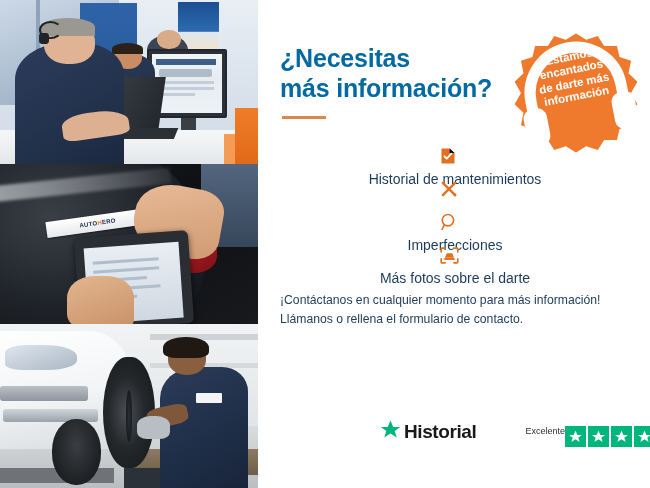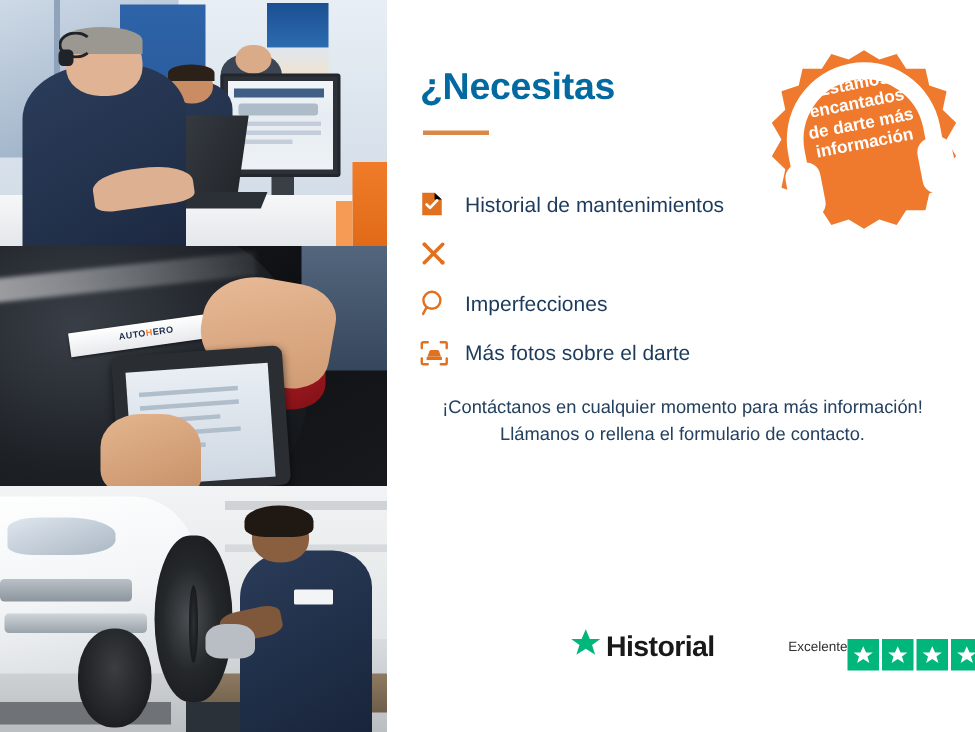--- a/index.html
+++ b/index.html
@@ -263,41 +263,41 @@
     font-size: 11.5px;
     font-weight: bold;
     line-height: 1.16;
     text-align: center;
     width: 96px;
   }
 
   
   .features { margin-top: 22px; }
   .feat {
-    display: flex; align-items: flex-end;
+    display: flex; align-items: center;
     height: 33px;
+    flex-direction: column;
   }
   .feat-ico {
     width: 30px; flex: 0 0 30px;
     display: flex; align-items: center; justify-content: flex-start;
     color: #e1701f;
   }
   .feat-lbl {
     color: #1b3a5c;
     font-size: 14px;
     line-height: 1.2;
   }
 
   
   .para {
     margin-top: 18px;
     color: #24415f;
     font-size: 12.2px;
     line-height: 1.52;
-    text-align: center;
   }
 
   
   .tp {
     position: absolute;
     left: 22px; right: 0; bottom: 40px;
     display: flex; align-items: flex-end; gap: 8px;
     padding-left: 100px;
   }
   .tp-logo { display:flex; align-items:center; gap:3px; padding-bottom:4px; }
@@ -418,20 +418,21 @@
       <div class="p3-head"></div>
       <div class="p3-hair"></div>
       <div class="p3-logo"></div>
     </div>
   </div>
 
   <div class="content">
 
     <h1 class="headline">
       <span>¿Necesitas</span><br>
+      <span>más información?</span>
     </h1>
     <div class="rule"></div>
 
     <div class="badge">
       <svg viewBox="0 0 100 100" preserveAspectRatio="none">
         <path fill="#ef7a2e" d="M50,2 L58,7 L67,4 L72,12 L82,12 L84,21 L93,24 L91,34 L98,41 L93,50 L98,59 L91,66 L93,76 L84,79 L82,88 L72,88 L67,96 L58,93 L50,98 L42,93 L33,96 L28,88 L18,88 L16,79 L7,76 L9,66 L2,59 L7,50 L2,41 L9,34 L7,24 L16,21 L18,12 L28,12 L33,4 L42,7 Z"></path>
       </svg>
       <div class="badge-inner">
         <span class="badge-icon">
           <svg width="19" height="17" viewBox="0 0 24 22" fill="none" stroke="#ffffff" stroke-width="2.1" stroke-linecap="round">

